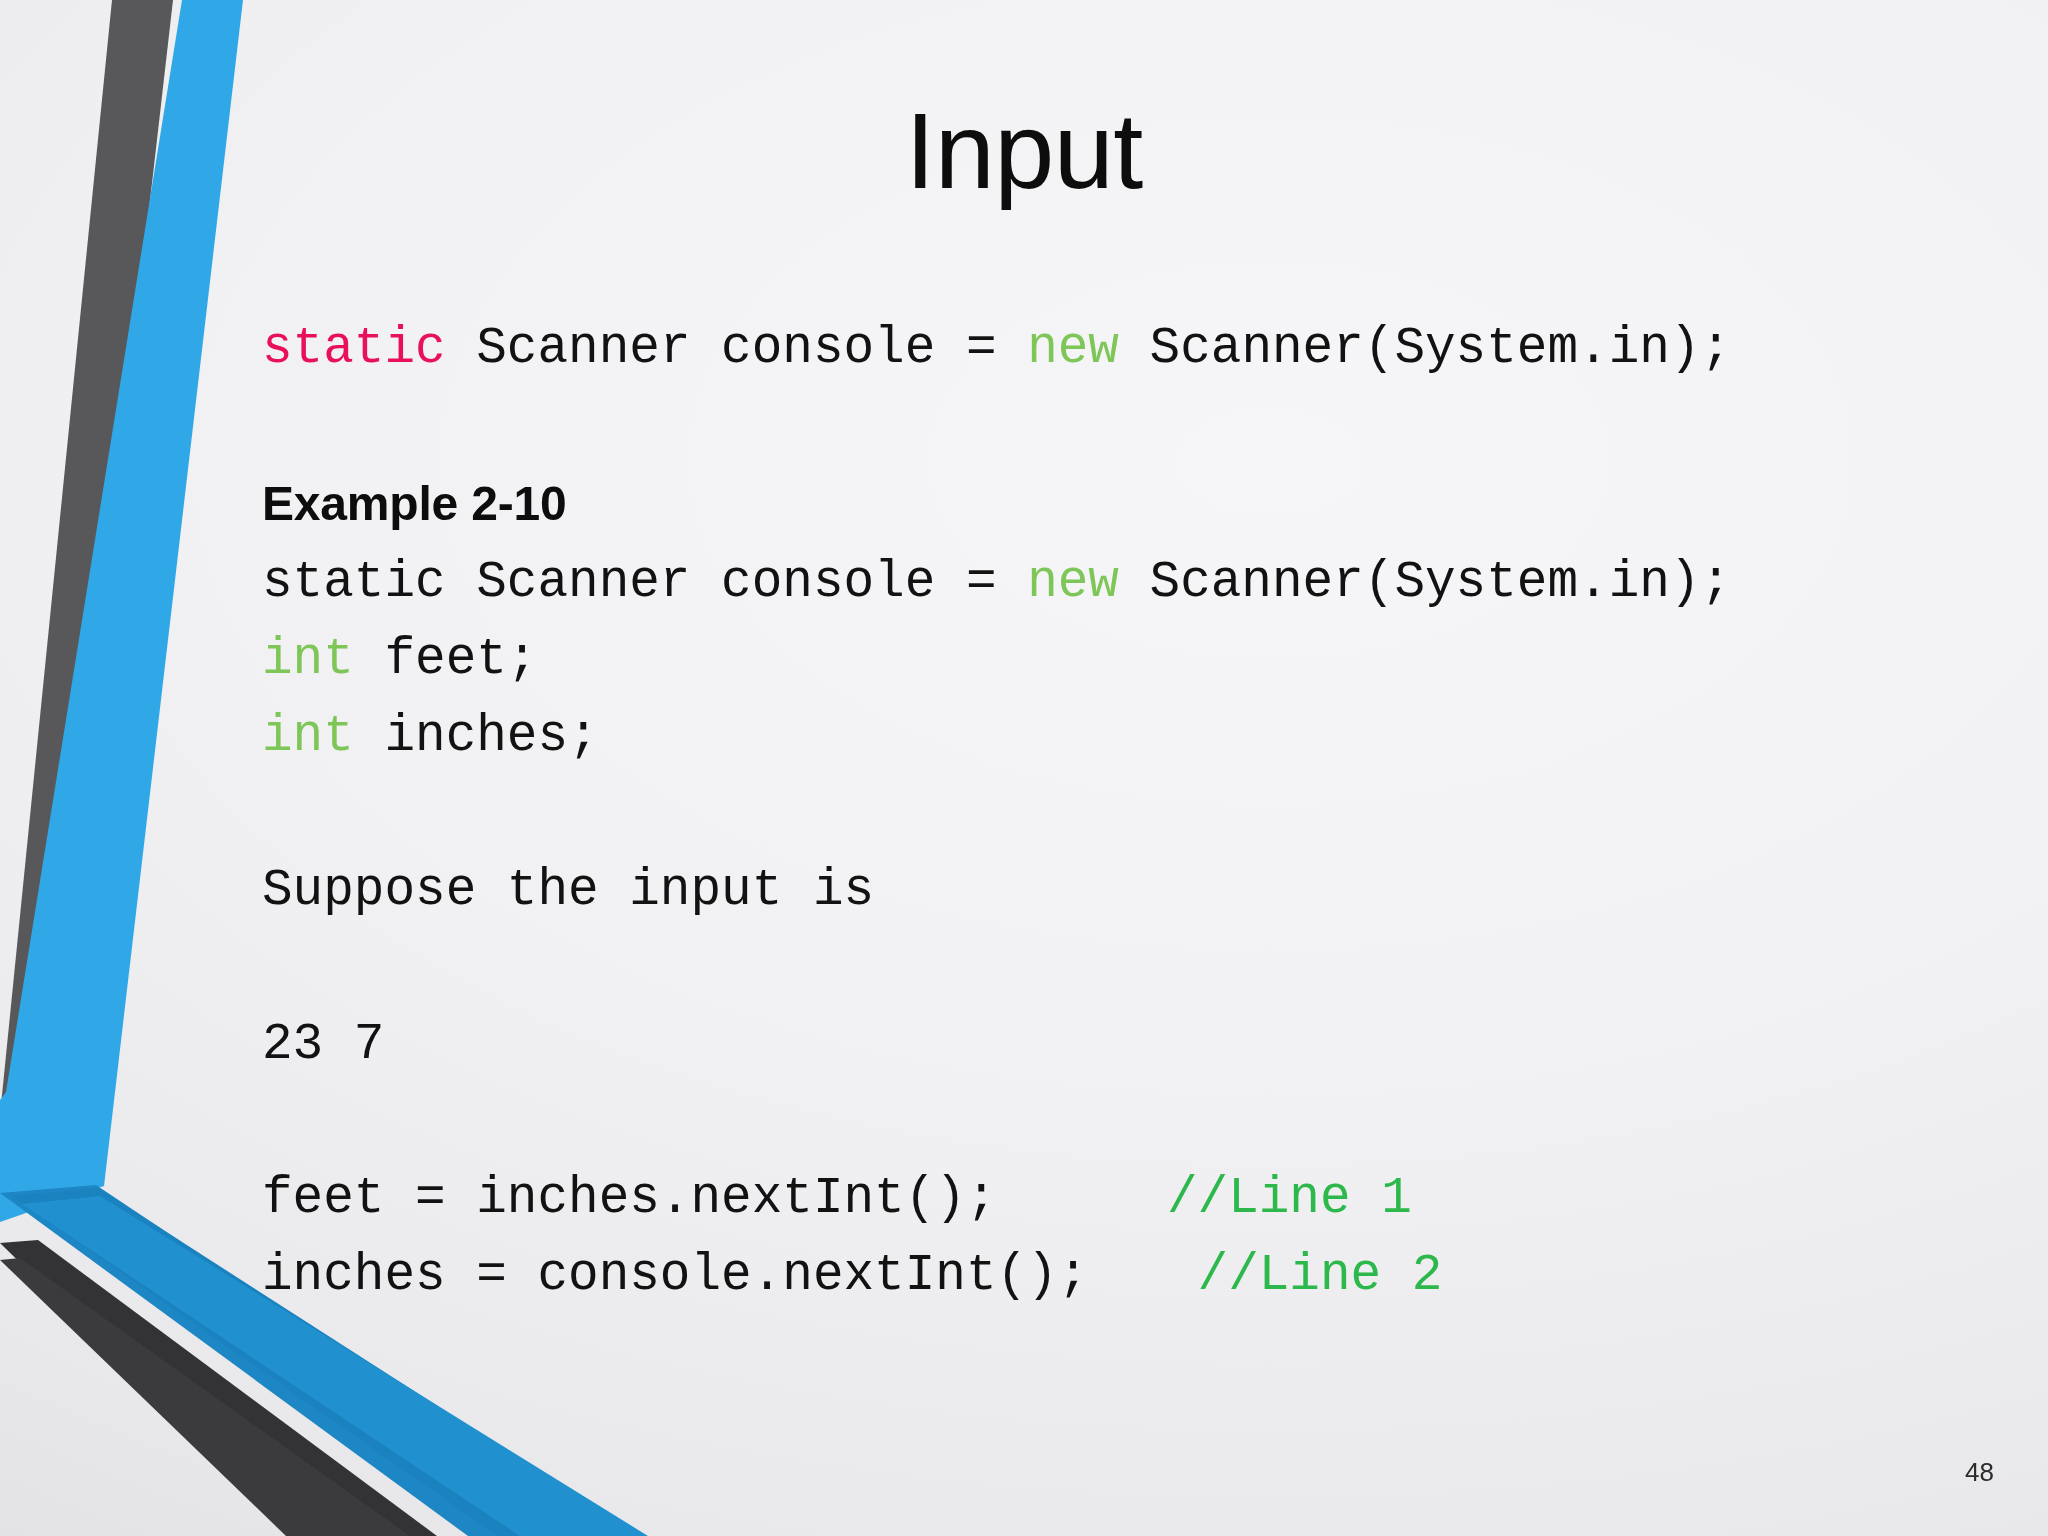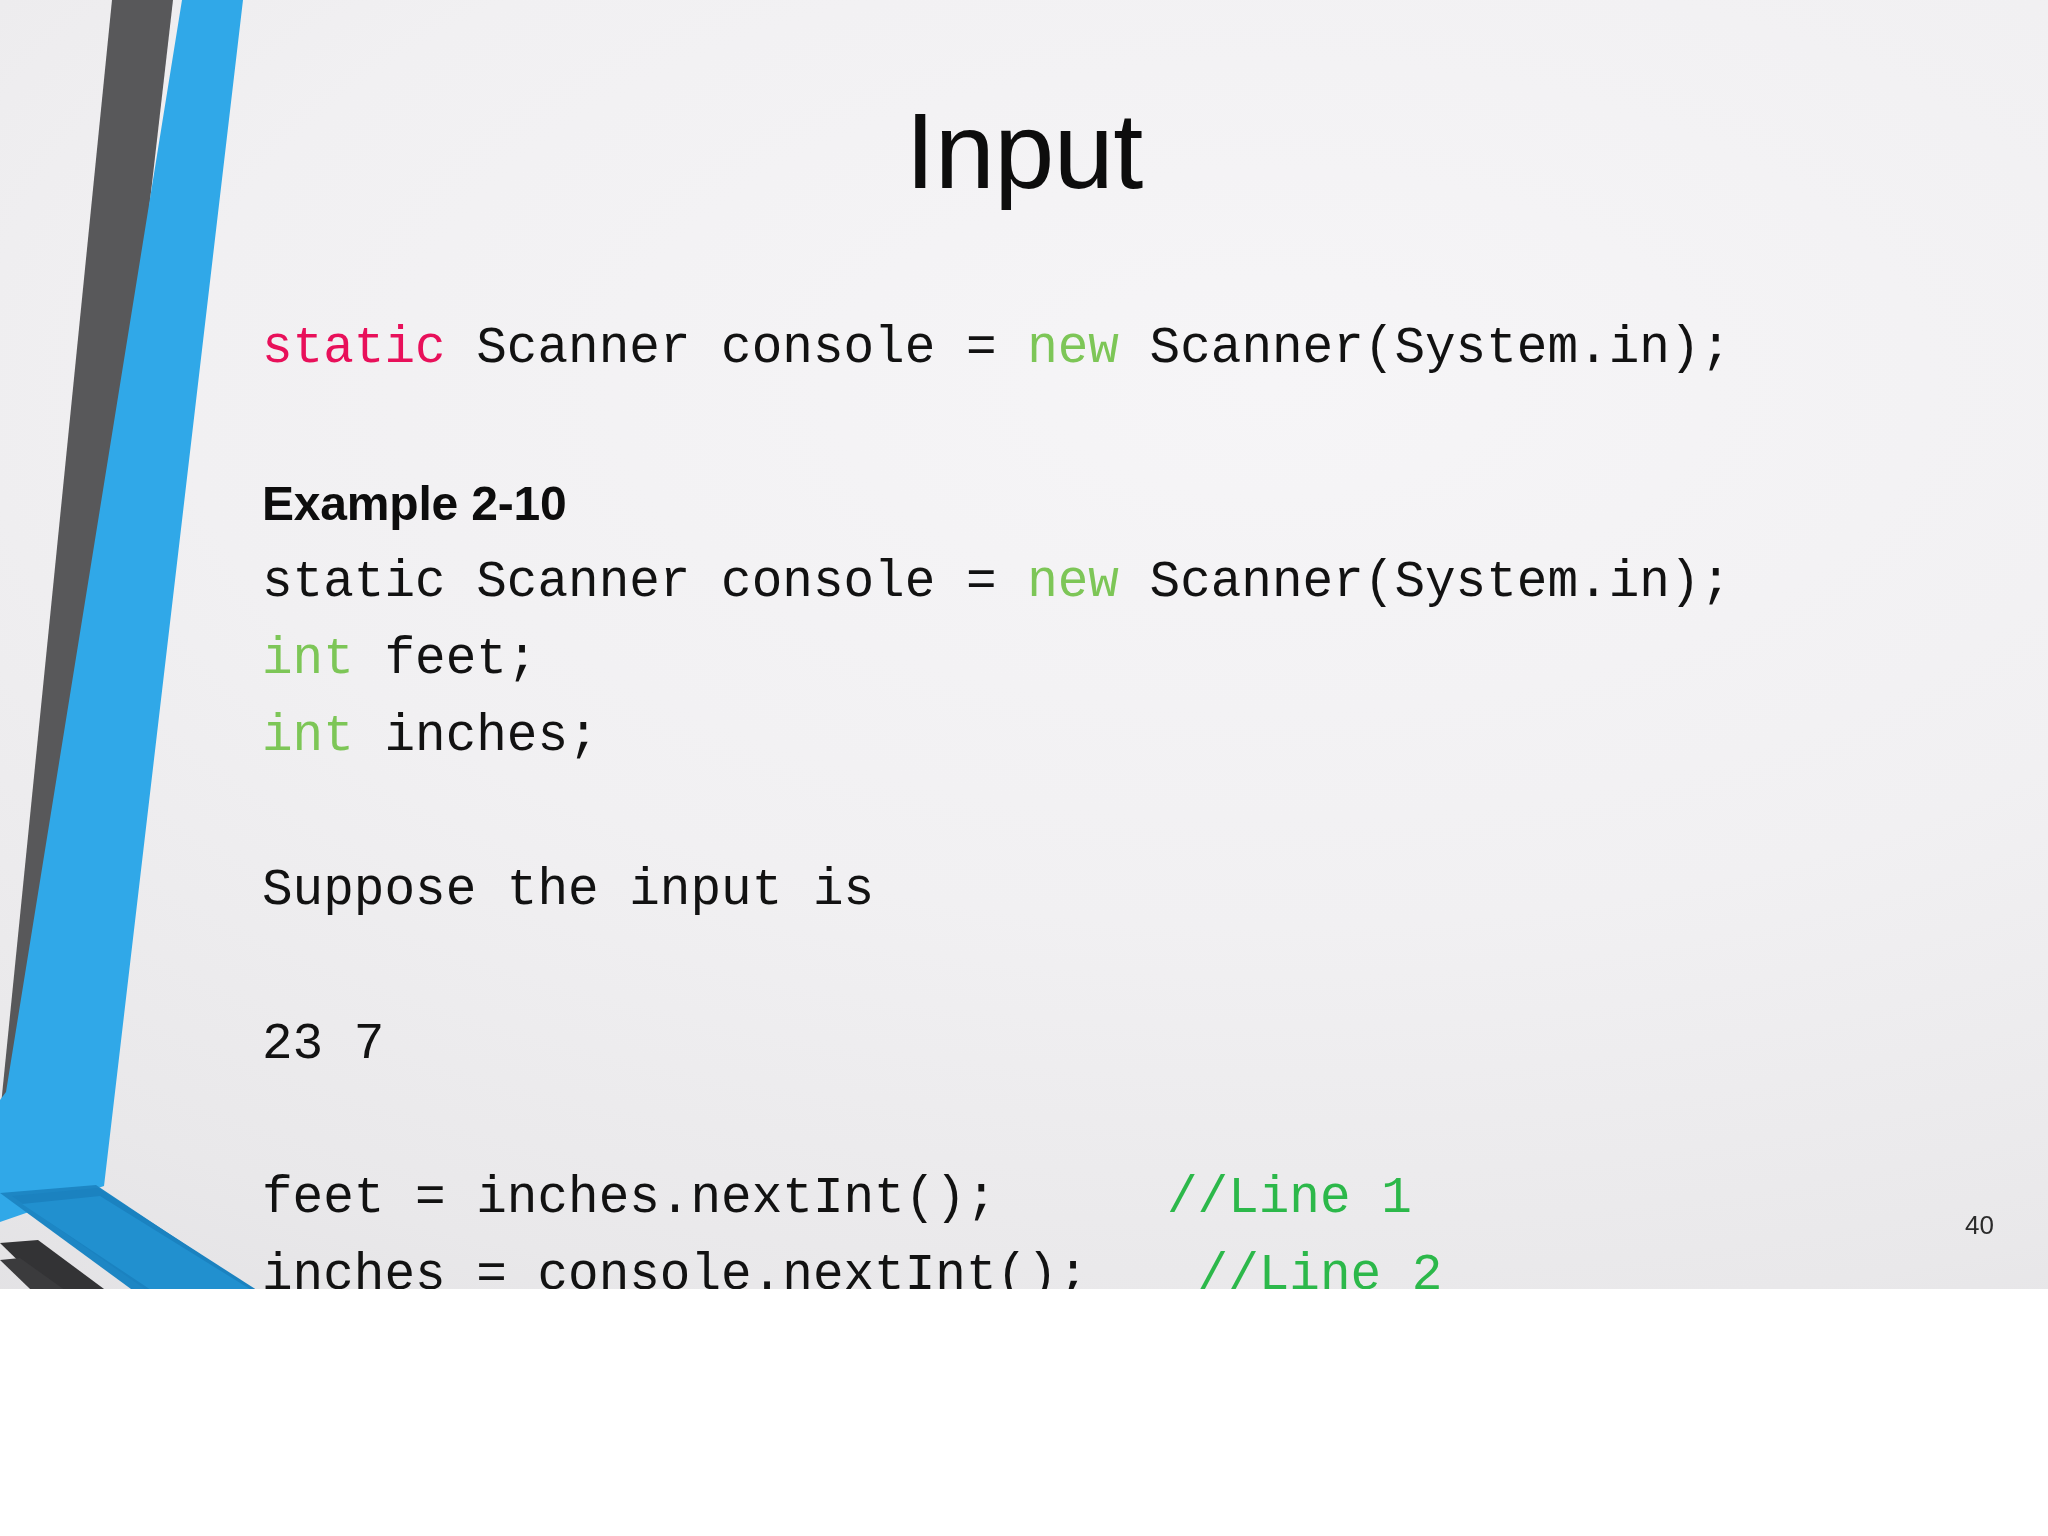--- a/index.html
+++ b/index.html
@@ -3,21 +3,21 @@
 <meta charset="utf-8">
 <style>
   html, body {
     margin: 0;
     padding: 0;
     background: #ffffff;
   }
   #slide {
     position: relative;
     width: 2048px;
-    height: 1289px;
+    height: 1536px;
     overflow: hidden;
     font-family: "Liberation Sans", sans-serif;
     background:
       radial-gradient(ellipse 140% 110% at 62% 30%, #f6f5f7 0%, #f1f0f2 38%, #e9e8ea 66%, #dedde0 88%, #d6d5d8 100%);
   }
 
   
   #deco {
     position: absolute;
     left: 0;
@@ -122,15 +122,15 @@
         <div class="code-line"><span>Suppose the input is</span></div>
         <div class="code-line"><span> </span></div>
         <div class="code-line"><span>23 7</span></div>
         <div class="code-line"><span> </span></div>
         <div class="code-line"><span>feet = inches.nextInt();    </span><span class="comment">//Line 1</span></div>
         <div class="code-line"><span>inches = console.nextInt();  </span><span class="comment">//Line 2</span></div>
       </div>
 
   </div>
 
-  <div class="page-num">40</div>
+  <div class="page-num">48</div>
 
 </div>
 
 </body></html>

